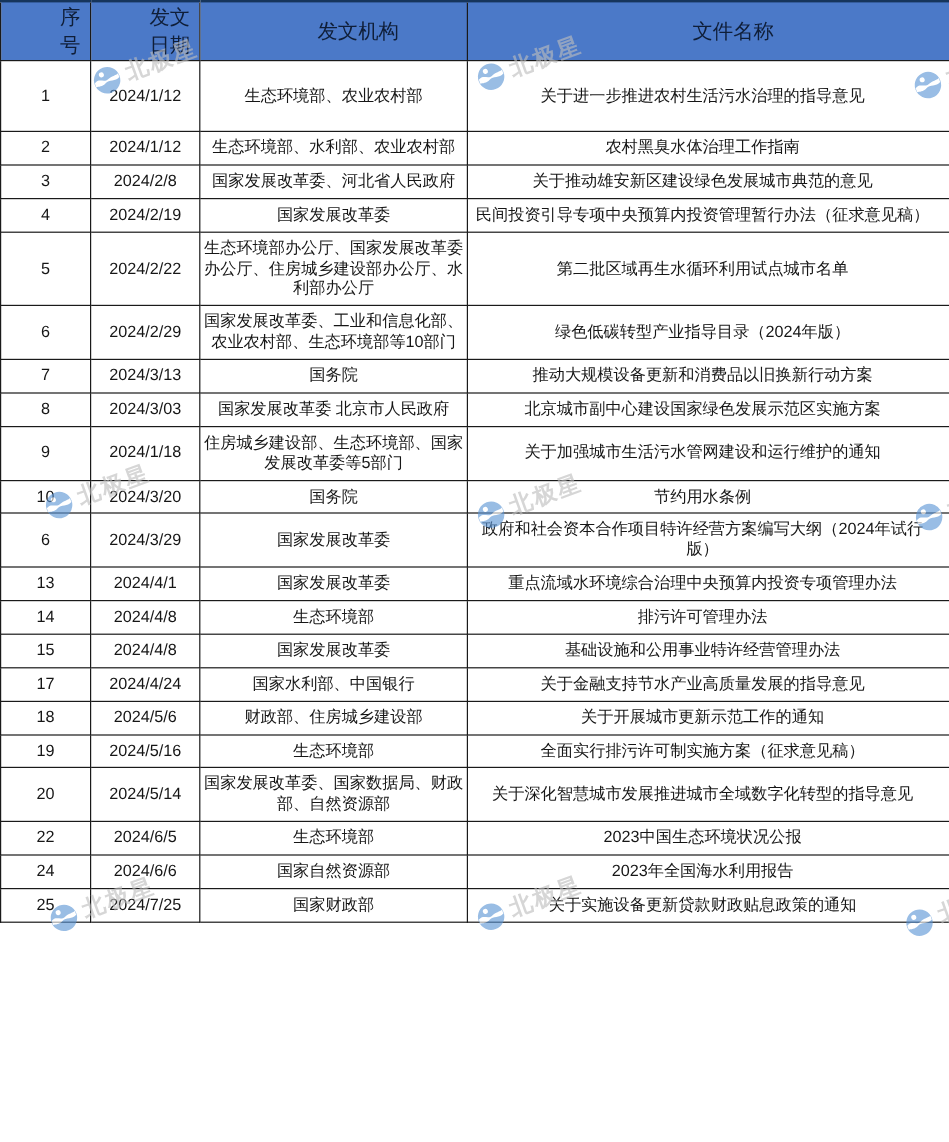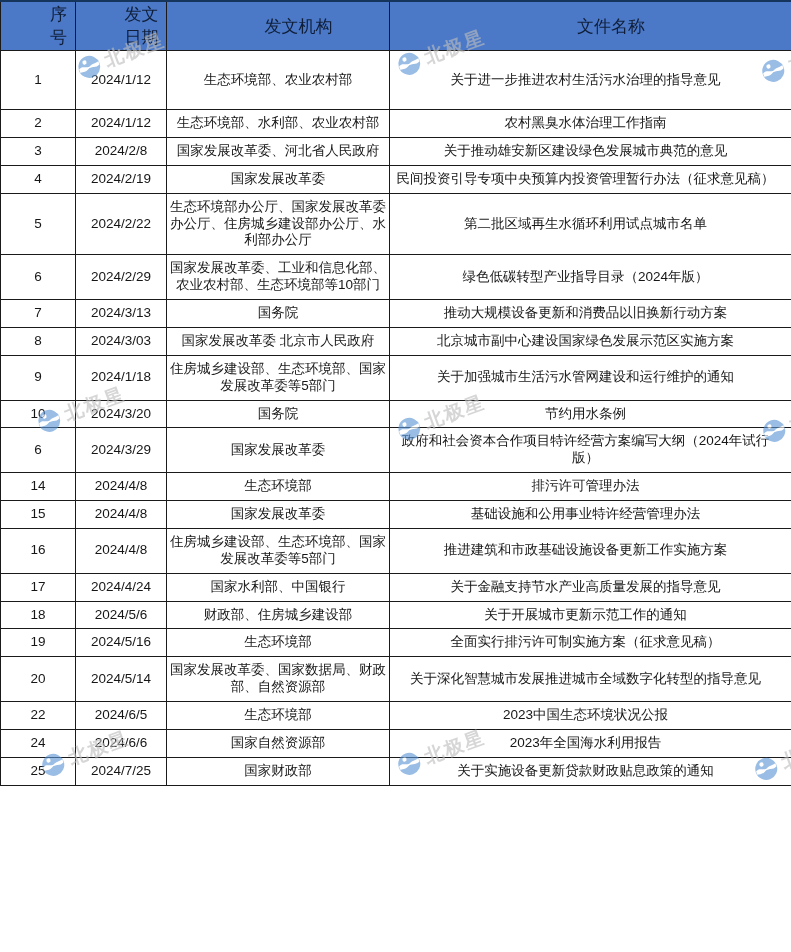--- a/index.html
+++ b/index.html
@@ -151,38 +151,38 @@
           <td class="col-org">国务院</td>
           <td class="col-title">节约用水条例</td>
         </tr>
         <tr>
           <td class="col-index">6</td>
           <td class="col-date">2024/3/29</td>
           <td class="col-org">国家发展改革委</td>
           <td class="col-title">政府和社会资本合作项目特许经营方案编写大纲（2024年试行版）</td>
         </tr>
         <tr>
+          <td class="col-index">13</td>
+          <td class="col-date">2024/4/1</td>
+          <td class="col-org">国家发展改革委</td>
+          <td class="col-title">重点流域水环境综合治理中央预算内投资专项管理办法</td>
+        </tr>
+        <tr>
           <td class="col-index">14</td>
           <td class="col-date">2024/4/8</td>
           <td class="col-org">生态环境部</td>
           <td class="col-title">排污许可管理办法</td>
         </tr>
         <tr>
           <td class="col-index">15</td>
           <td class="col-date">2024/4/8</td>
           <td class="col-org">国家发展改革委</td>
           <td class="col-title">基础设施和公用事业特许经营管理办法</td>
         </tr>
         <tr>
-          <td class="col-index">16</td>
-          <td class="col-date">2024/4/8</td>
-          <td class="col-org">住房城乡建设部、生态环境部、国家发展改革委等5部门</td>
-          <td class="col-title">推进建筑和市政基础设施设备更新工作实施方案</td>
-        </tr>
-        <tr>
           <td class="col-index">17</td>
           <td class="col-date">2024/4/24</td>
           <td class="col-org">国家水利部、中国银行</td>
           <td class="col-title">关于金融支持节水产业高质量发展的指导意见</td>
         </tr>
         <tr>
           <td class="col-index">18</td>
           <td class="col-date">2024/5/6</td>
           <td class="col-org">财政部、住房城乡建设部</td>
           <td class="col-title">关于开展城市更新示范工作的通知</td>

